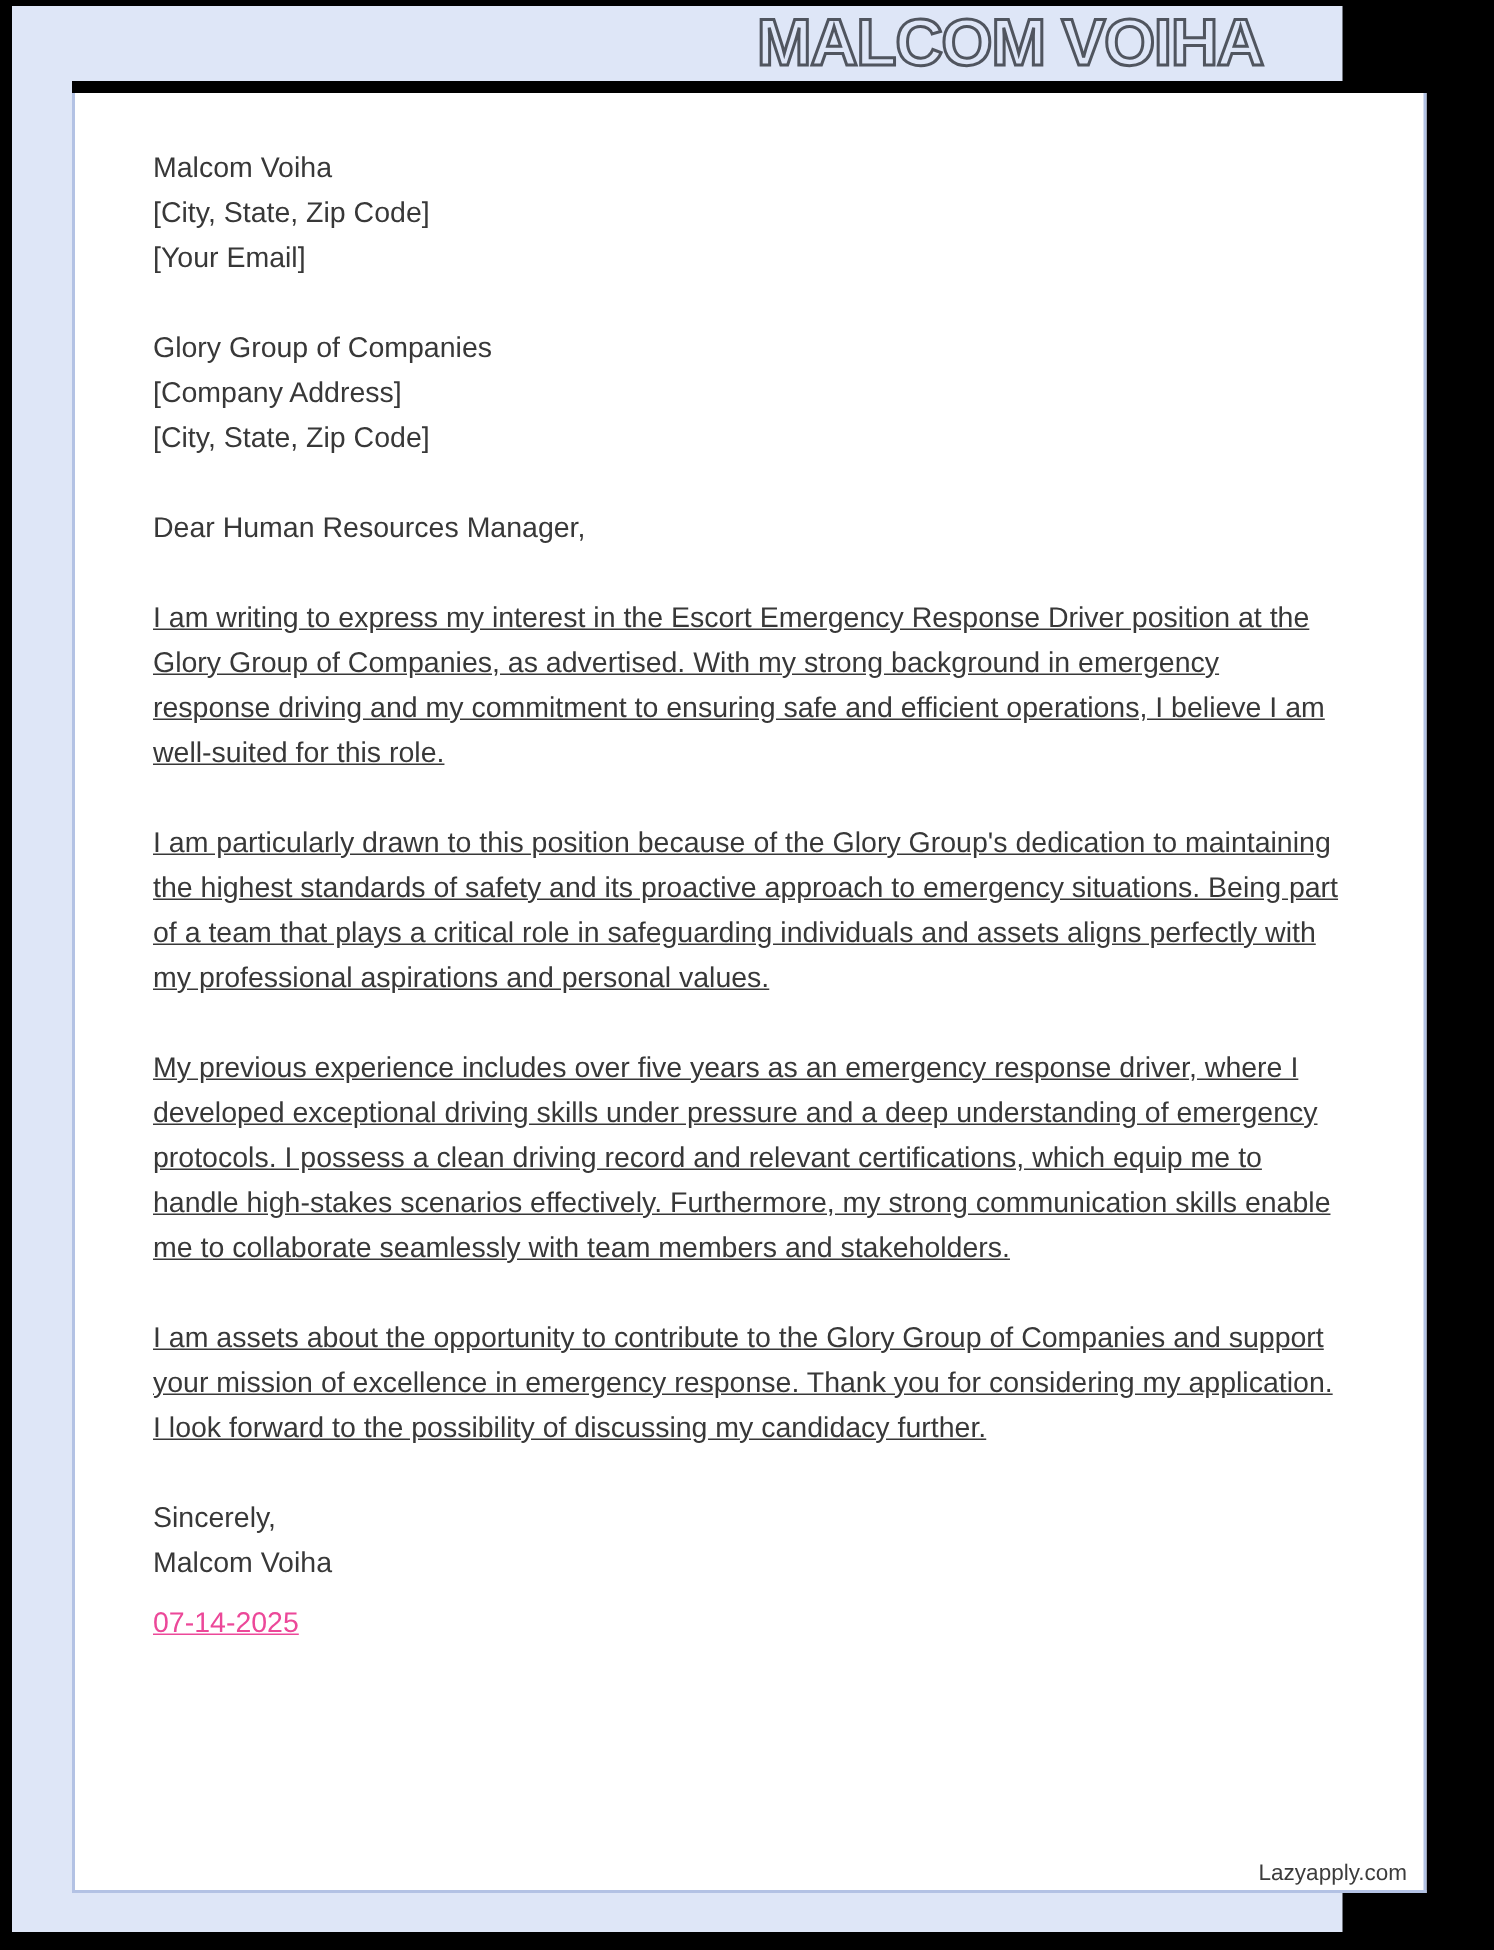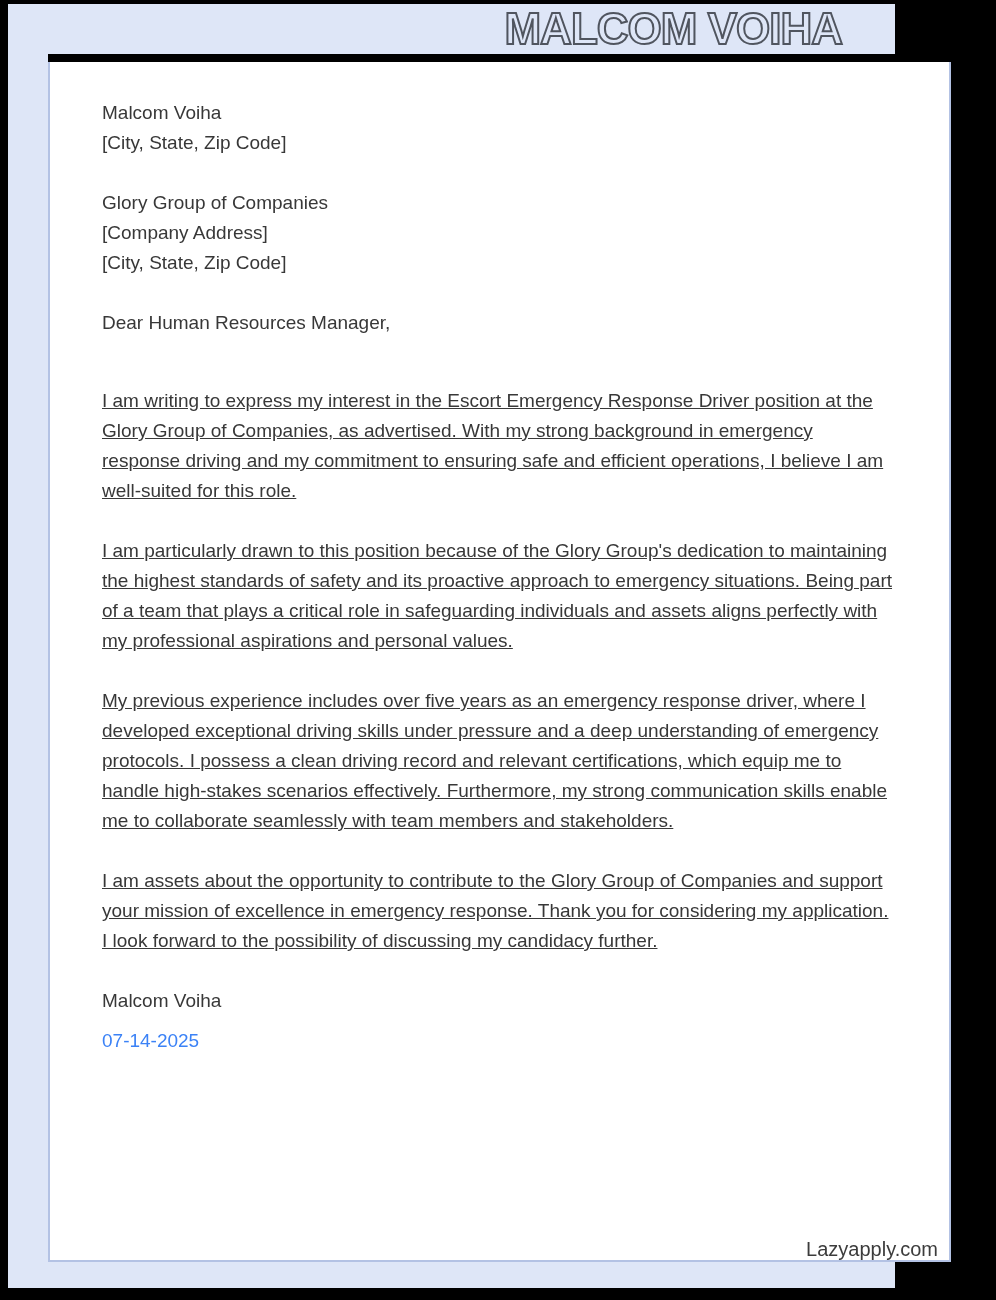--- a/index.html
+++ b/index.html
@@ -51,69 +51,72 @@
   .content {
     position: relative;
     width: 100%; height: 100%;
     padding: 36px 55px 0 52px;
     font-size: 19px;
     line-height: 30px;
     color: #383838;
   }
   .block { margin-bottom: 30px; }
   .line { line-height: 30px; }
-  .salutation { margin-bottom: 48px; }
+  .salutation { margin-bottom: 30px; }
   .paragraphs p { margin: 0 0 30px 0; text-decoration: underline; }
   .date {
     margin-top: 10px;
-    color: #3b82f6;
+    color: #ec4899;
     line-height: 30px;
+    text-decoration: underline;
   }
   .watermark {
     position: absolute;
     right: 11px;
     bottom: 1px;
-    font-size: 20px;
+    font-size: 15px;
     line-height: 20px;
     color: #3c3c3c;
   }
 </style>
 </head>
 <body>
 
 <div class="frame">
   <div class="canvas">
 
     <div class="header-name">MALCOM VOIHA</div>
 
     <div class="doc-topbar"></div>
 
     <div class="doc">
       <div class="content">
 
         <div class="block">
             <div class="line">Malcom Voiha</div>
             <div class="line">[City, State, Zip Code]</div>
+            <div class="line">[Your Email]</div>
           </div>
 
         <div class="block">
             <div class="line">Glory Group of Companies</div>
             <div class="line">[Company Address]</div>
             <div class="line">[City, State, Zip Code]</div>
           </div>
 
         <div class="salutation line">Dear Human Resources Manager,</div>
 
         <div class="paragraphs">
             <p>I am writing to express my interest in the Escort Emergency Response Driver position at the Glory Group of Companies, as advertised. With my strong background in emergency response driving and my commitment to ensuring safe and efficient operations, I believe I am well-suited for this role.</p>
             <p>I am particularly drawn to this position because of the Glory Group's dedication to maintaining the highest standards of safety and its proactive approach to emergency situations. Being part of a team that plays a critical role in safeguarding individuals and assets aligns perfectly with my professional aspirations and personal values.</p>
             <p>My previous experience includes over five years as an emergency response driver, where I developed exceptional driving skills under pressure and a deep understanding of emergency protocols. I possess a clean driving record and relevant certifications, which equip me to handle high-stakes scenarios effectively. Furthermore, my strong communication skills enable me to collaborate seamlessly with team members and stakeholders.</p>
             <p>I am assets about the opportunity to contribute to the Glory Group of Companies and support your mission of excellence in emergency response. Thank you for considering my application. I look forward to the possibility of discussing my candidacy further.</p>
           </div>
 
+        <div class="line">Sincerely,</div>
         <div class="line">Malcom Voiha</div>
 
         <div class="date">07-14-2025</div>
 
         <div class="watermark">Lazyapply.com</div>
 
       </div>
     </div>
 
   </div>

